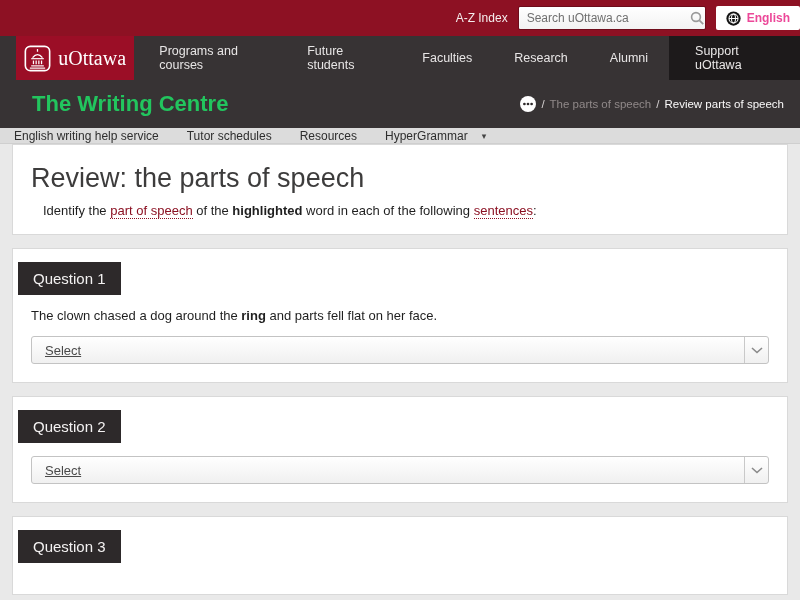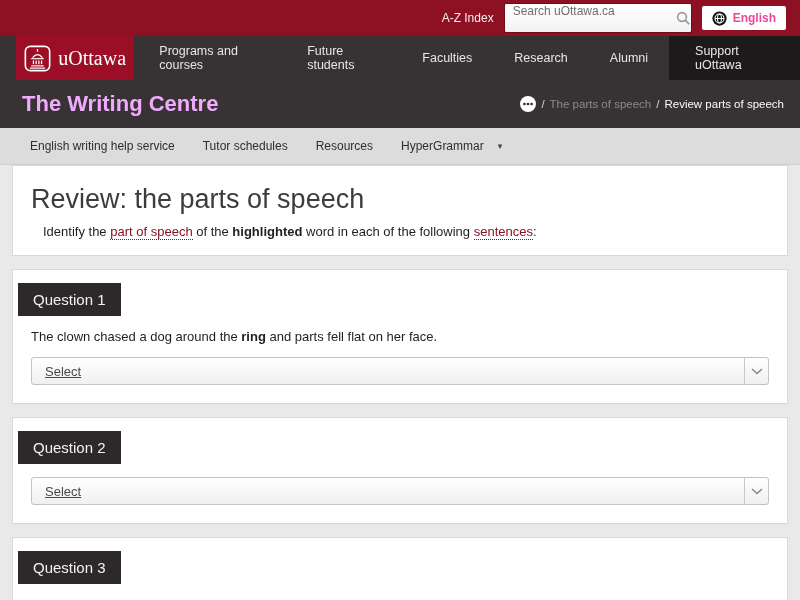--- a/index.html
+++ b/index.html
@@ -7,27 +7,27 @@
   body {
     width:800px; height:600px; overflow:hidden;
     font-family:"Liberation Sans", sans-serif;
     background:#e9e9e9;
   }
 
   
   .topbar {
     height:36px; background:#8d1123;
     display:flex; align-items:center; justify-content:flex-end;
-    gap:10px; padding-right:14px;
+    gap:10px; padding-right:0;
   }
   .az { font-size:12px; color:#f5eded; cursor:pointer; }
   .searchbox {
-    width:188px; height:30px; border-radius:2px; overflow:hidden;
+    width:188px; height:24px; border-radius:2px; overflow:hidden;
     background:linear-gradient(#ffffff,#f2f2f2);
-    display:flex; align-items:flex-start; border:1px solid #6e0c1b;
+    display:flex; align-items:center; border:1px solid #6e0c1b;
   }
   .searchbox input {
     flex:1; border:none; outline:none; background:transparent;
     font-family:"Liberation Sans", sans-serif;
     font-size:12px; color:#333; padding:0 8px;
   }
   .searchbox input::placeholder { color:#6f6f6f; opacity:1; }
   .magbtn { width:26px; height:100%; display:flex; align-items:center; justify-content:center; cursor:pointer; }
   .langbtn {
     height:24px; background:#ffffff; border:none; border-radius:2px;
@@ -49,31 +49,31 @@
     color:#e8e6e6; font-size:12.5px; text-decoration:none; cursor:pointer;
   }
   .navlinks .support { background:#1d1a1b; padding:8px 26px; }
 
   
   .siteheader {
     height:48px; background:#373334;
     display:flex; align-items:center; justify-content:space-between;
     padding:0 16px;
   }
-  .sitetitle { margin:6px; font-size:22px; font-weight:bold; color:#f0abfc; }
+  .sitetitle { margin:16px; font-size:22px; font-weight:bold; color:#22c55e; }
   .crumbs { display:flex; align-items:center; gap:5px; font-size:11.5px; }
   .crumb-sep { color:#d8d4d4; }
   .crumb-link { color:#908989; text-decoration:none; cursor:pointer; }
   .crumb-cur { color:#fbfafa; }
   .ellipsis { display:flex; align-items:center; cursor:pointer; }
 
   
   .subnav {
-    height:37px; background:#dcdcdc; border-bottom:1px solid #cfcfcf;
-    display:flex; align-items:center; padding-left:16px;
+    height:16px; background:#dcdcdc; border-bottom:1px solid #cfcfcf;
+    display:flex; align-items:center; padding-left:0;
   }
   .subnav .subitem {
     padding:0 14px; font-size:12px; color:#2e2e2e;
     text-decoration:none; cursor:pointer; display:flex; align-items:center;
   }
   .subarrow { margin-left:14px; font-size:9px; color:#444; }
 
   
   .content { padding:0 12px; }
   .card { background:#ffffff; border:1px solid #d9d9d9; margin-bottom:13px; }

